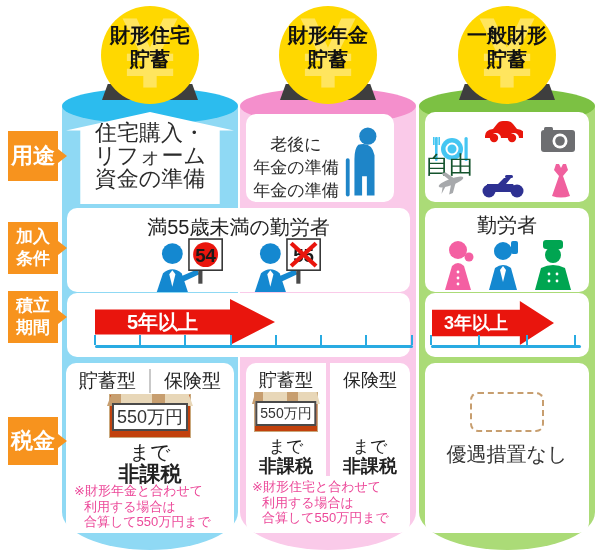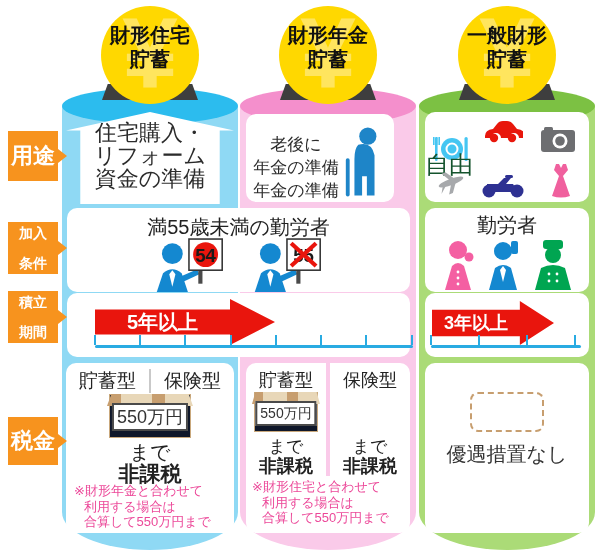--- a/index.html
+++ b/index.html
@@ -33,21 +33,21 @@
   
   .wb { position:absolute; background:#fff; border-radius:10px; z-index:5; }
 
   
   .rlabel { position:absolute; left:8px; width:50px; background:#F7931E; color:#fff;
             font-weight:bold; display:flex; flex-direction:column; align-items:center;
             justify-content:center; z-index:6; text-align:center; }
   .rlabel .larr { position:absolute; right:-9px; top:50%; margin-top:-7px; width:0; height:0;
             border-top:7px solid transparent; border-bottom:7px solid transparent;
             border-left:9px solid #F7931E; }
-  .fs22 { font-size:22px; } .fs19 { font-size:14px; line-height:22px;justify-content:space-between; }
+  .fs22 { font-size:22px; } .fs19 { font-size:17px; line-height:22px; }
 
   
   .house { left:66px; top:112px; width:168px; height:92px; border-radius:0;
            clip-path:polygon(50% 0,100% 20%,91.5% 20%,91.5% 100%,8.5% 100%,8.5% 20%,0 20%);
            text-align:center; padding-top:9px; font-size:22px; line-height:23px; }
   .ppbox { left:246px; top:114px; width:148px; height:88px; display:flex; align-items:flex-end; }
   .ppbox .txt { flex:1; text-align:center; font-size:17px; line-height:23px; padding-left:4px; }
   .ppbox svg { margin:10px 8px 4px 0; align-self:flex-end; }
   .pgbox { left:425px; top:112px; width:164px; height:90px; }
   .pgbox .free { position:absolute; left:0; right:0; top:37px; text-align:left;
@@ -79,21 +79,21 @@
   .rline { position:absolute; height:3px; background:#29ABE2; border-radius:2px; }
   .tick  { position:absolute; width:2px; height:10px; top:42px; background:#29ABE2; }
 
   
   .txh { left:66px;  top:363px; width:168px; height:170px; }
   .txp { left:246px; top:363px; width:164px; height:170px; }
   .txg { left:425px; top:363px; width:164px; height:170px; }
   .tabs { display:flex; margin-top:5px; align-items:center; }
   .tabs .tb { flex:1; text-align:center; font-size:19px; color:#222; }
   .tabs .tdiv { width:2px; height:24px; background:#C9C9C9; }
-  .carton { position:absolute; background:#0f172a; border:1px solid #C9A87C; }
+  .carton { position:absolute; background:#c2410c; border:1px solid #C9A87C; }
   .carton .ctop { position:absolute; left:-3px; right:-3px; top:-1px; height:12px;
      background:linear-gradient(90deg,#C79E6F 0 16%,#E8D7B8 16% 52%,#C79E6F 52% 68%,#E8D7B8 68%);
      clip-path:polygon(5% 0,95% 0,100% 100%,0 100%); }
   .carton .clabel { position:absolute; left:50%; transform:translateX(-50%); top:8px;
      background:#fff; border:2px solid #4A4A4A; padding:0 3px; color:#333; white-space:nowrap; }
   .carton.lg { left:43px; top:31px; width:82px; height:44px; }
   .carton.lg .clabel { font-size:18px; line-height:24px; }
   .carton.sm { left:8px; top:29px; width:64px; height:40px; }
   .carton.sm .clabel { font-size:14px; line-height:21px; }
   .made   { position:absolute; left:0; right:0; text-align:center; color:#222; }

